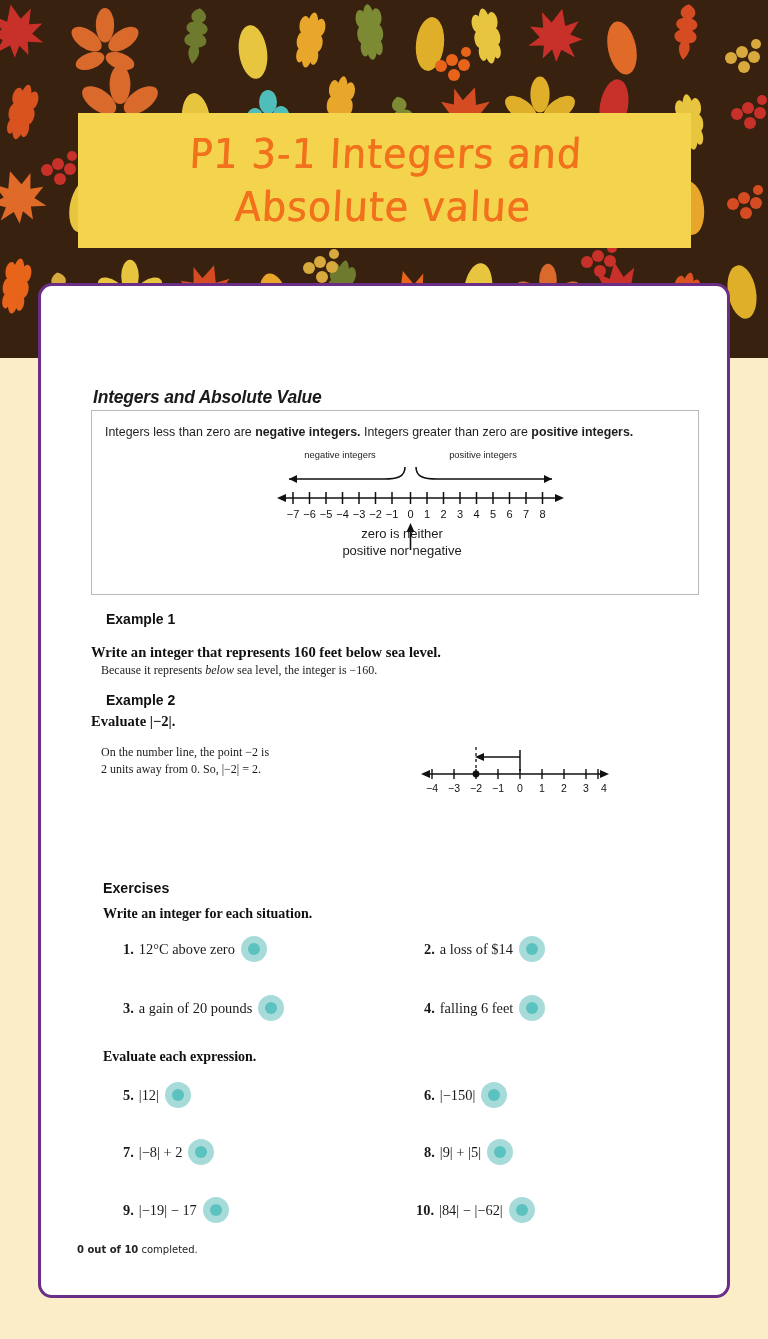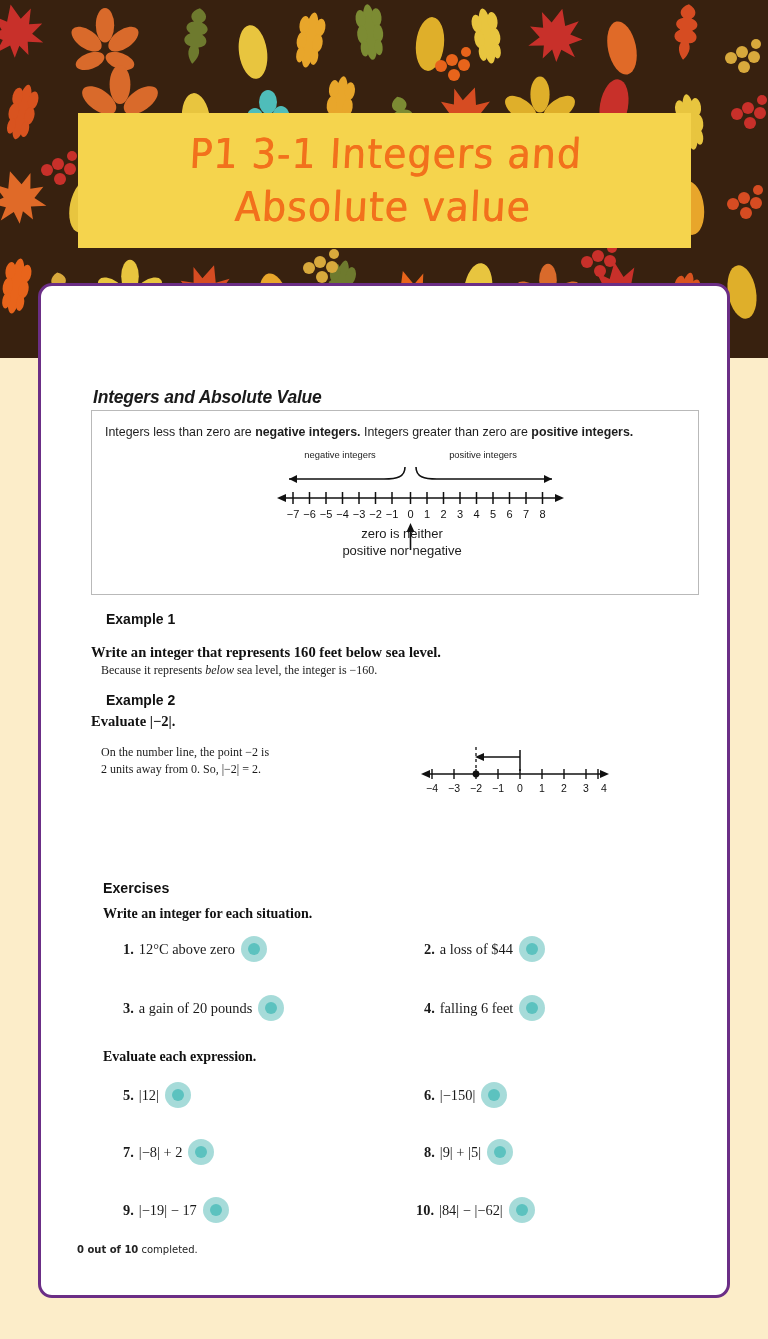--- a/index.html
+++ b/index.html
@@ -405,21 +405,21 @@
       <div class="exercises-head">Exercises</div>
       <div class="exercises-dir" style="top:620px">Write an integer for each situation.</div>
 
       <div class="q" style="left:82px; top:650px">
         <span class="num">1.</span>
           <span class="txt">12°C above zero</span>
           <span class="bubble"></span>
       </div>
       <div class="q" style="left:383px; top:650px">
         <span class="num">2.</span>
-          <span class="txt">a loss of $44</span>
+          <span class="txt">a loss of $14</span>
           <span class="bubble"></span>
       </div>
       <div class="q" style="left:82px; top:709px">
         <span class="num">3.</span>
           <span class="txt">a gain of 20 pounds</span>
           <span class="bubble"></span>
       </div>
       <div class="q" style="left:383px; top:709px">
         <span class="num">4.</span>
           <span class="txt">falling 6 feet</span>

